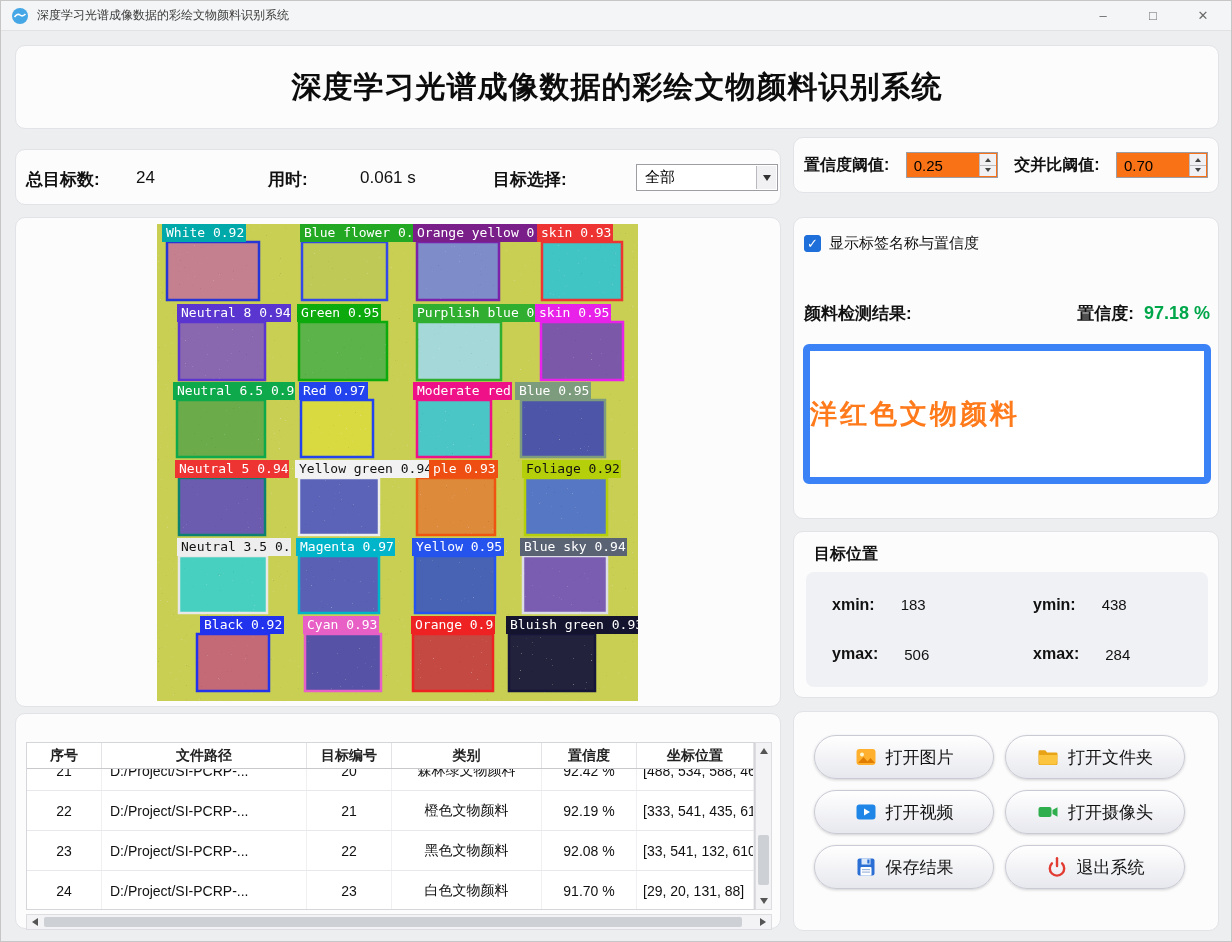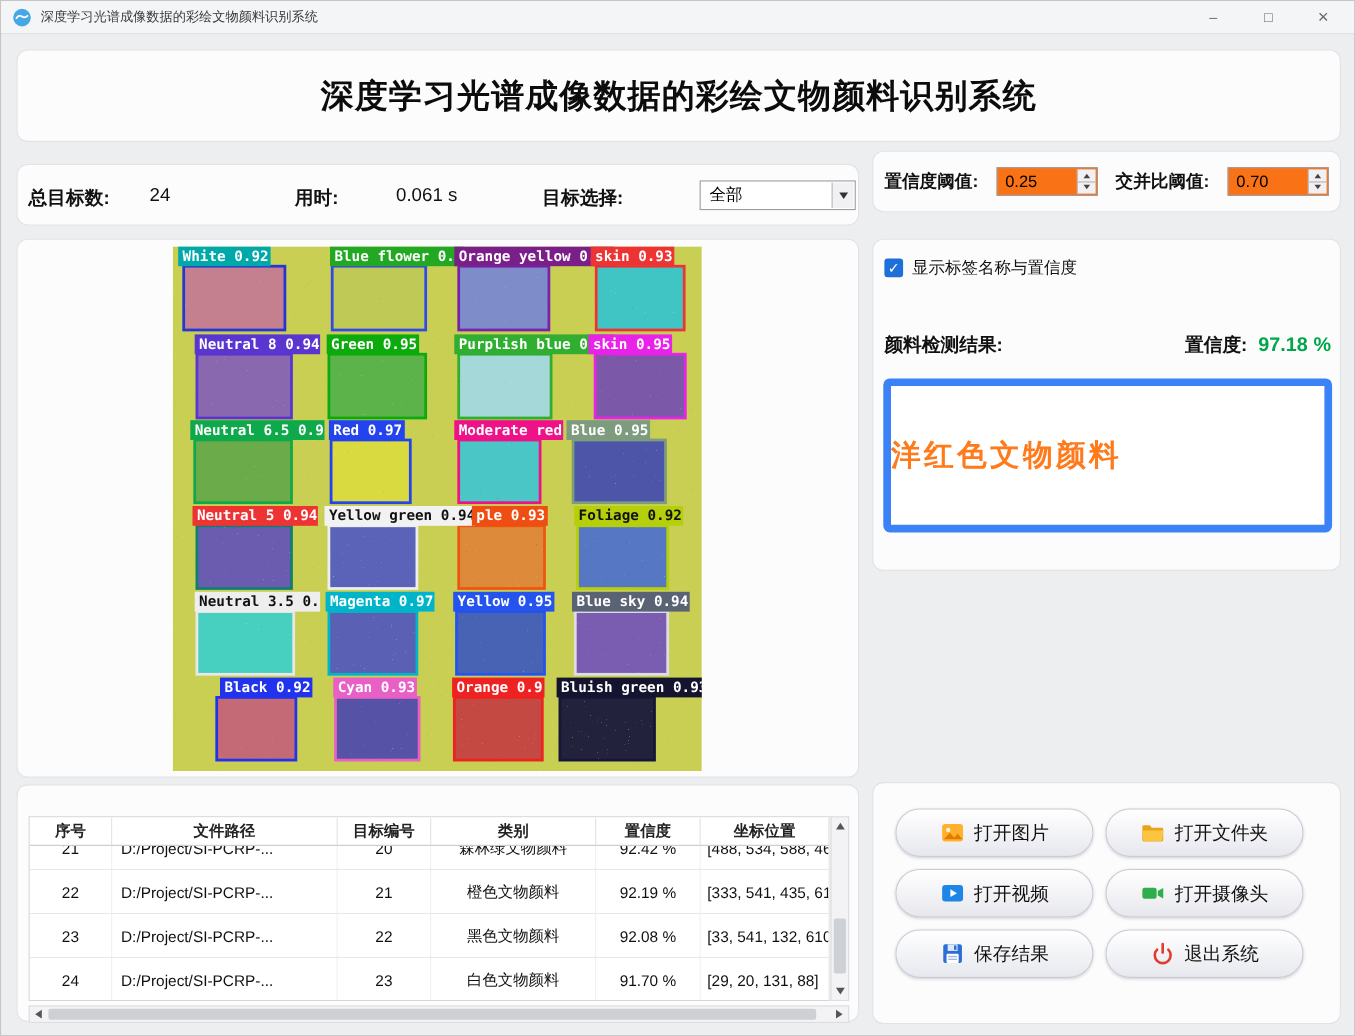--- a/index.html
+++ b/index.html
@@ -42,21 +42,21 @@
           font-size:15px; display:flex; align-items:center; padding-left:7px; }
   .spin .arrows { position:absolute; right:1px; top:1px; bottom:1px; width:17px; display:flex; flex-direction:column; }
   .spin .arrows > div { flex:1; border-left:1px solid #bcbcc2; background:#f1f1f3;
                         display:flex; align-items:center; justify-content:center; }
   .spin .arrows > div + div { border-top:1px solid #bcbcc2; }
   .tri-up-xs { width:0; height:0; border:3px solid transparent; border-bottom:4px solid #444; margin-bottom:2px; }
   .tri-down-xs { width:0; height:0; border:3px solid transparent; border-top:4px solid #444; margin-top:2px; }
 
   
   #image-panel { left:14px; top:216px; width:766px; height:490px; }
-  #detect-wrap { position:absolute; left:141px; top:6px; width:481px; height:477px;font-weight:bold; }
+  #detect-wrap { position:absolute; left:141px; top:6px; width:481px; height:477px; }
   #detect-svg text { font-family:"DejaVu Sans Mono","Liberation Mono",monospace; font-size:13px; }
 
   
   #right-top { left:792px; top:216px; width:426px; height:302px; }
   .check-row { position:absolute; left:10px; top:16px; display:flex; align-items:center; gap:8px; font-size:15px; color:#111; }
   .checkbox { width:17px; height:17px; border:1px solid #8d8d93; border-radius:3px; background:#fff;
               display:flex; align-items:center; justify-content:center; font-size:13px; color:#fff; }
   .checkbox.checked { background:#1e6fd9; border-color:#1e6fd9; }
   .checkbox.checked::after { content:"✓"; }
   .result-row { position:absolute; left:10px; top:84px; width:406px; display:flex; align-items:baseline; }
@@ -310,20 +310,41 @@
       <span class="lbl">颜料检测结果:</span>
       <span class="spacer"></span>
       <span class="lbl">置信度:</span>
       <span class="conf-value">97.18 %</span>
     </div>
     <div class="result-box">
       <span class="result-text">洋红色文物颜料</span>
     </div>
   </div>
 
+  <div id="position-panel" class="panel">
+    <div class="pos-title">目标位置</div>
+    <div class="pos-box">
+      <div class="pos-item">
+        <span class="pl">xmin:</span>
+        <span class="pv">183</span>
+      </div>
+      <div class="pos-item">
+        <span class="pl">ymin:</span>
+        <span class="pv">438</span>
+      </div>
+      <div class="pos-item">
+        <span class="pl">ymax:</span>
+        <span class="pv">506</span>
+      </div>
+      <div class="pos-item">
+        <span class="pl">xmax:</span>
+        <span class="pv">284</span>
+      </div>
+    </div>
+  </div>
 
   <div id="buttons-panel" class="panel">
     <div class="btn-grid">
       <div class="btn">
         <span style="display:flex;">
           <svg viewBox="0 0 22 22">
               <rect x="1.5" y="3" width="19" height="16" rx="3" fill="#ffb02e"></rect>
               <circle cx="7" cy="8.5" r="2" fill="#fff6d0"></circle>
               <path d="M3 17 l5.5 -6 4 4.5 3 -3.5 4.5 5 z" fill="#e07c00"></path>
             </svg>

